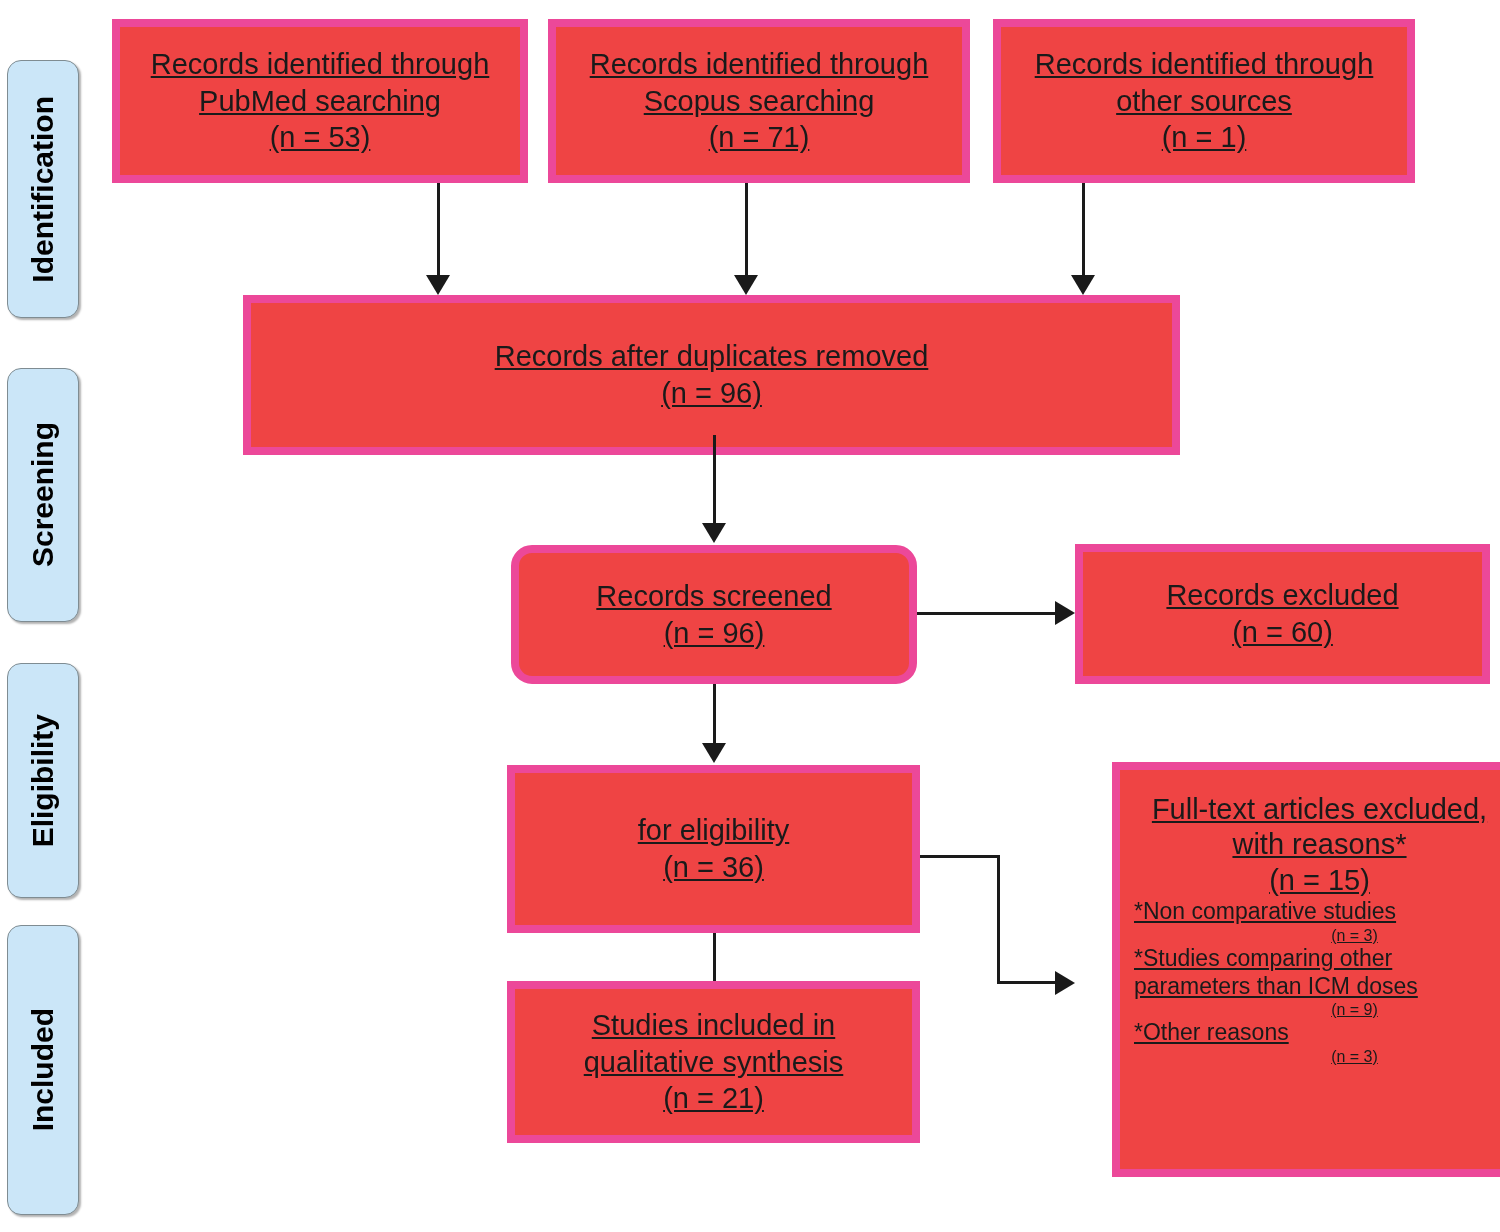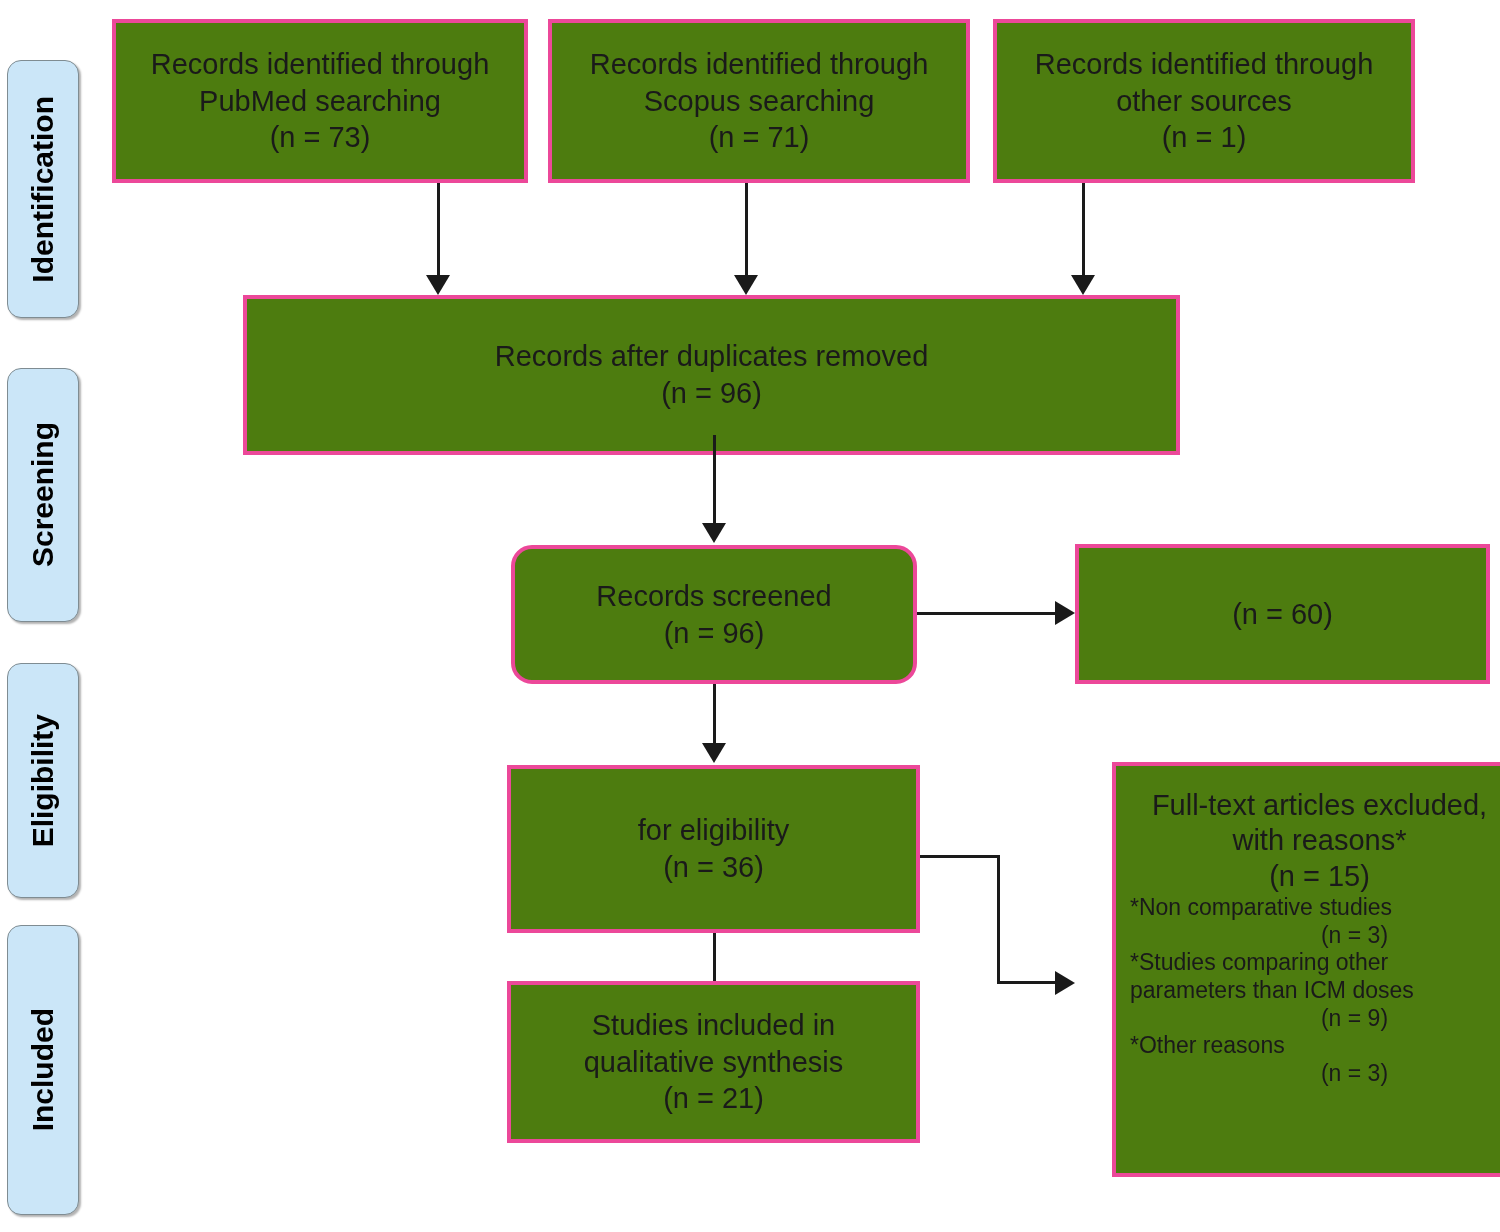--- a/index.html
+++ b/index.html
@@ -38,28 +38,29 @@
     font-size: 30px;
     letter-spacing: 0px;
     color: #000000;
     white-space: nowrap;
     line-height: 1;
   }
   
   .box {
     position: absolute;
     box-sizing: border-box;
-    background: #4d7c0f;
-    border: 4px solid #ec4899;
+    background: #ef4444;
+    border: 8px solid #ec4899;
     display: flex;
     flex-direction: column;
     align-items: center;
     justify-content: center;
     text-align: center;
     padding: 4px 10px;
+    text-decoration: underline;
   }
   .box .line {
     font-size: 29px;
     line-height: 1.26;
     white-space: nowrap;
     color: #1a1a1a;
   }
   
   .box.reasons {
     justify-content: flex-start;
@@ -73,21 +74,21 @@
   .box.reasons .reason-text {
     font-size: 23px;
     line-height: 1.2;
     align-self: flex-start;
     text-align: left;
     white-space: nowrap;
     color: #1a1a1a;
     padding-left: 4px;
   }
   .box.reasons .reason-n {
-    font-size: 23px;
+    font-size: 16px;
     line-height: 1.2;
     align-self: center;
     text-align: left;
     white-space: nowrap;
     color: #1a1a1a;
     padding-left: 70px;
   }
   
   .vline {
     position: absolute;
@@ -131,21 +132,21 @@
     <span class="phase-label">Eligibility</span>
   </div>
 
   <div class="phase" style="left:7px; top:925px; width:72px; height:290px;">
     <span class="phase-label">Included</span>
   </div>
 
   <div class="box" style="left:112px; top:19px; width:416px; height:164px;">
     <span class="line">Records identified through</span>
     <span class="line">PubMed searching</span>
-    <span class="line">(n = 73)</span>
+    <span class="line">(n = 53)</span>
   </div>
 
   <div class="box" style="left:548px; top:19px; width:422px; height:164px;">
     <span class="line">Records identified through</span>
     <span class="line">Scopus searching</span>
     <span class="line">(n = 71)</span>
   </div>
 
   <div class="box" style="left:993px; top:19px; width:422px; height:164px;">
     <span class="line">Records identified through</span>
@@ -169,20 +170,21 @@
 
   <div class="vline" style="left:713px; top:435px; width:3px; height:90px;"></div>
   <div class="arrow-down" style="left:702px; top:523px;"></div>
 
   <div class="box" style="left:511px; top:545px; width:406px; height:139px;border-radius:21px;">
     <span class="line">Records screened</span>
     <span class="line">(n = 96)</span>
   </div>
 
   <div class="box" style="left:1075px; top:544px; width:415px; height:140px;">
+    <span class="line">Records excluded</span>
     <span class="line">(n = 60)</span>
   </div>
 
   <div class="hline" style="left:917px; top:612px; width:140px; height:3px;"></div>
   <div class="arrow-right" style="left:1055px; top:601px;"></div>
 
   <div class="vline" style="left:713px; top:684px; width:3px; height:60px;"></div>
   <div class="arrow-down" style="left:702px; top:743px;"></div>
 
   <div class="box" style="left:507px; top:765px; width:413px; height:168px;">

